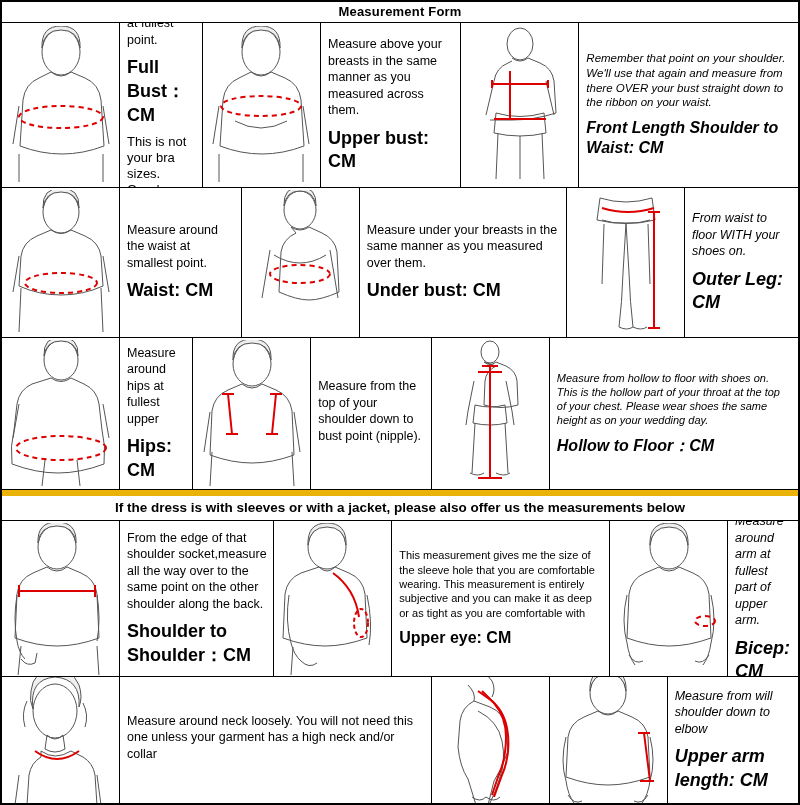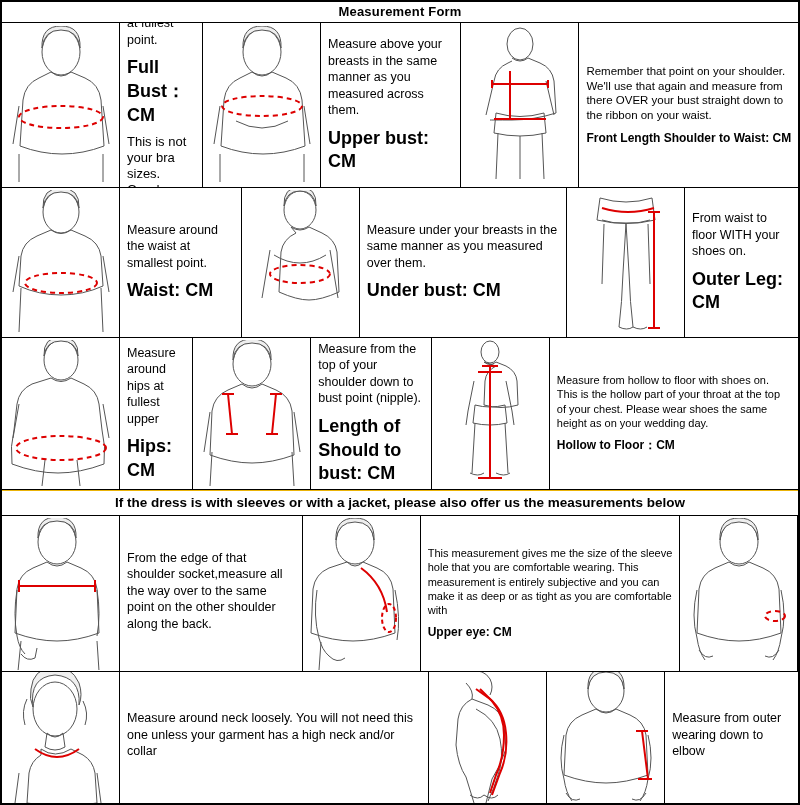--- a/index.html
+++ b/index.html
@@ -21,39 +21,39 @@
   .title-bar {
     border-bottom: 1px solid #000;
     text-align: center;
     font-weight: bold;
     font-size: 13px;
     padding: 2px 0 3px 0;
     letter-spacing: 0.2px;
   }
   .band {
     border-bottom: 1px solid #000;
-    border-top: 1px solid #eab308;
+    border-top: 6px solid #eab308;
     text-align: center;
     font-weight: bold;
     font-size: 13.5px;
     padding: 4px 0 5px 0;
   }
   .row {
     display: flex;
     border-bottom: 1px solid #000;
     flex: 1 1 auto;
     min-height: 0;
   }
   .row:last-child { border-bottom: none; }
   .cell {
     border-right: 1px solid #000;
     position: relative;
     overflow: hidden;
   }
-  .cell.last { border-right: none; }
+  .cell.last { border-right: none; font-style: italic; }
   .fig {
     width: 118px;
     flex: 0 0 118px;
     display: flex;
     align-items: center;
     justify-content: center;
   }
   .txt {
     flex: 1 1 auto;
     padding: 6px 6px 6px 7px;
@@ -64,21 +64,21 @@
     justify-content: center;
   }
   .txt.small { font-size: 11px; line-height: 1.3; }
   .txt.small2 { font-size: 11.5px; line-height: 1.28; }
   .desc { margin: 0 0 5px 0; }
   .label {
     font-weight: bold;
     font-size: 18px;
     margin: 3px 0 0 0;
   }
-  .label.sm { font-size: 12px; }
+  .label.sm { font-size: 16px; }
   .sub {
     font-size: 13px;
     line-height: 1.25;
     margin-top: 6px;
   }
   svg { display: block; }
 </style>
 </head>
 <body>
 
@@ -238,21 +238,20 @@
         </g>
         <g fill="none" stroke="#d00" stroke-width="2">
           <path d="M32 54 l4 40 M80 54 l-4 40"></path>
           <path d="M26 54 l12 0 M74 54 l12 0"></path>
           <path d="M30 94 l12 0 M70 94 l12 0"></path>
         </g>
       </svg>
     </div>
     <div class="cell txt">
       <p class="desc">Measure from the top of your shoulder down to bust point (nipple).</p>
-      <p class="label">Length of Should to bust:  CM</p>
     </div>
     <div class="cell fig">
       <svg width="112" height="148" viewBox="0 0 112 148">
         <g fill="none" stroke="#555" stroke-width="1">
           <ellipse cx="56" cy="12" rx="9" ry="11"></ellipse>
           <path d="M50 22 q6 5 12 0 l10 4 q10 5 11 15 l1 24 q-17 5 -34 0 l1 -24 q1 -10 11 -15z"></path>
           <path d="M40 41 l-6 30 M72 41 l6 30"></path>
           <path d="M34 71 l-2 14 M78 71 l2 14"></path>
           <path d="M41 65 q15 4 30 0 l2 18 q-17 4 -34 0z"></path>
           <path d="M41 83 l-3 50 M71 83 l3 50 M56 85 l0 48"></path>
@@ -285,20 +284,21 @@
           <path d="M16 123 l-4 40 M92 123 l2 30"></path>
         </g>
         <g fill="none" stroke="#d00" stroke-width="2">
           <path d="M14 68 l76 0"></path>
           <path d="M14 62 l0 12 M90 62 l0 12"></path>
         </g>
       </svg>
     </div>
     <div class="cell txt">
       <p class="desc">From the edge of that shoulder socket,measure all the way over to the same point on the other shoulder along the back.</p>
+      <p class="label">Shoulder to Shoulder：CM</p>
     </div>
     <div class="cell fig">
       <svg width="112" height="152" viewBox="0 0 112 152">
         <g fill="none" stroke="#555" stroke-width="1">
           <ellipse cx="50" cy="24" rx="19" ry="22"></ellipse>
           <path d="M31 22 q2 -18 19 -18 q17 0 19 18 q1 -22 -19 -22 q-20 0 -19 22z" fill="#eee"></path>
           <path d="M42 44 q8 8 16 0 l14 6 q14 6 16 21 l2 44 q-22 8 -42 8 q-20 0 -42 -8 l2 -44 q2 -15 16 -21z"></path>
           <path d="M12 72 q-4 26 2 48 q3 12 10 18"></path>
           <path d="M24 138 q8 8 16 2"></path>
           <path d="M90 72 q6 28 2 50"></path>
@@ -321,20 +321,24 @@
           <path d="M37 22 q2 -18 19 -18 q17 0 19 18 q1 -22 -19 -22 q-20 0 -19 22z" fill="#eee"></path>
           <path d="M46 44 q10 8 20 0 l14 6 q14 6 16 21 l2 44 q-22 8 -42 8 q-20 0 -42 -8 l2 -44 q2 -15 16 -21z"></path>
           <path d="M14 72 q-6 26 0 48 q2 14 8 22 M98 72 q6 26 0 48 q-2 14 -8 22"></path>
           <path d="M16 132 q6 10 14 6 M96 132 q-6 10 -14 6"></path>
         </g>
         <g fill="none" stroke="#d00" stroke-width="2" stroke-dasharray="5,4">
           <ellipse cx="92" cy="98" rx="10" ry="5"></ellipse>
         </g>
       </svg>
     </div>
+    <div class="cell txt last">
+      <p class="desc">Measure around arm at fullest part of upper arm.</p>
+      <p class="label">Bicep:  CM</p>
+    </div>
   </div>
 
   <div class="row">
     <div class="cell fig">
       <svg width="112" height="138" viewBox="0 0 112 138">
         <g fill="none" stroke="#555" stroke-width="1">
           <ellipse cx="50" cy="40" rx="22" ry="27"></ellipse>
           <path d="M28 38 q-4 -30 22 -32 q26 2 24 30 q4 -10 0 -22 q-8 -18 -26 -16 q-20 2 -22 22 q-2 10 2 18z" fill="#f0f0f0"></path>
           <path d="M22 30 q-6 12 -2 26 M78 32 q6 12 2 24"></path>
           <path d="M42 64 q8 8 16 0 l2 14 q-10 6 -20 0z"></path>
@@ -373,17 +377,18 @@
           <path d="M14 66 q-6 24 0 44 q2 14 8 22 M98 66 q6 24 0 44 q-2 14 -8 22"></path>
           <path d="M16 124 q6 10 14 6 M96 124 q-6 10 -14 6"></path>
         </g>
         <g fill="none" stroke="#d00" stroke-width="2">
           <path d="M92 62 l6 48"></path>
           <path d="M86 62 l12 0 M88 110 l14 0"></path>
         </g>
       </svg>
     </div>
     <div class="cell txt last">
-      <p class="desc">Measure from outer wearing down to elbow</p>
+      <p class="desc">Measure from will shoulder down to elbow</p>
+      <p class="label">Upper arm length:  CM</p>
     </div>
   </div>
 
 </div>
 
 </body></html>

